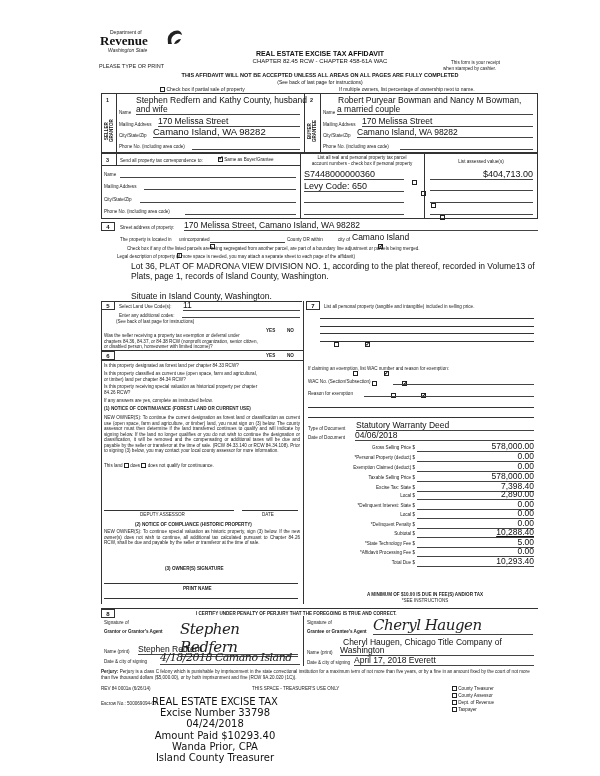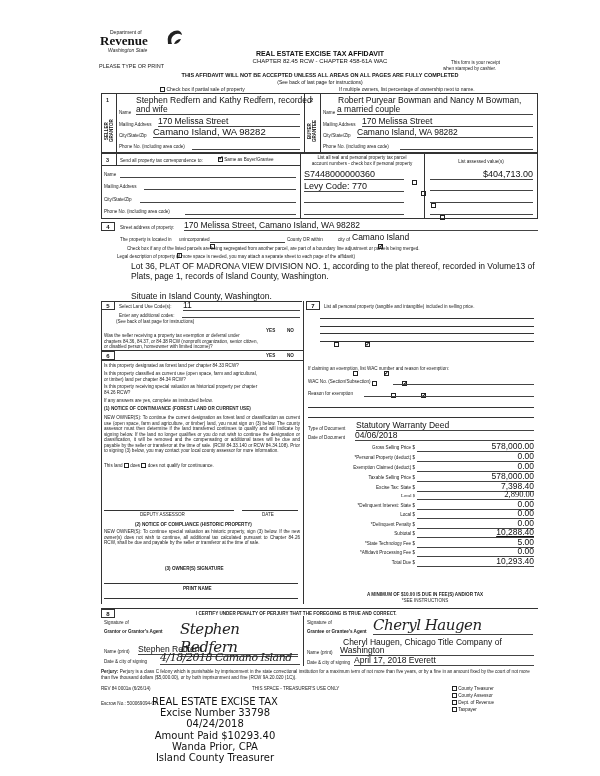--- a/index.html
+++ b/index.html
@@ -55,21 +55,21 @@
 <div class="abs box" style="left:101px;top:93px;width:437px;height:60px;"></div>
 <div class="vr" style="left:304px;top:93px;height:60px;"></div>
 <div class="vr" style="left:116px;top:93px;height:60px;"></div>
 <div class="vr" style="left:320px;top:93px;height:60px;"></div>
 <div class="abs small bold" style="left:106px;top:97px;">1</div>
 <div class="abs small bold" style="left:310px;top:97px;">2</div>
 <div class="abs vert" style="left:104px;top:118px;width:10px;height:26px;">SELLER GRANTOR</div>
 <div class="abs vert" style="left:307px;top:118px;width:10px;height:26px;">BUYER GRANTEE</div>
 
 
-<div class="abs typed" style="left:136px;top:95px;">Stephen Redfern and Kathy Redfern, recorded</div>
+<div class="abs typed" style="left:136px;top:95px;">Stephen Redfern and Kathy County, husband</div>
 <div class="abs tiny" style="left:119px;top:110px;">Name</div>
 <div class="abs typed uline" style="left:136px;top:104px;width:164px;">and wife</div>
 <div class="abs tiny" style="left:119px;top:122px;">Mailing Address</div>
 <div class="abs typed uline" style="left:158px;top:116px;width:142px;">170 Melissa Street</div>
 <div class="abs tiny" style="left:119px;top:133px;">City/State/Zip</div>
 <div class="abs typed uline" style="left:153px;top:126px;width:147px;font-size:9.5px;">Camano Island, WA 98282</div>
 <div class="abs tiny" style="left:119px;top:144px;">Phone No. (including area code)</div>
 <div class="abs uline" style="left:192px;top:144px;width:108px;height:6px;"></div>
 
 
@@ -106,21 +106,21 @@
 
 
 <div class="abs tiny center" style="left:300px;top:155px;width:124px;">List all real and personal property tax parcel</div>
 <div class="abs tiny center" style="left:300px;top:161px;width:124px;">account numbers - check box if personal property</div>
 <div class="abs tiny center" style="left:424px;top:159px;width:114px;">List assessed value(s)</div>
 
 <div class="abs typed uline" style="left:304px;top:169px;width:100px;font-size:9px;">S7448000000360</div>
 <span class="abs cb" style="left:412px;top:173px;"></span>
 <div class="abs typed uline right" style="left:430px;top:169px;width:103px;font-size:9px;">$404,713.00</div>
 
-<div class="abs typed uline" style="left:304px;top:181px;width:100px;font-size:9px;">Levy Code:  770</div>
+<div class="abs typed uline" style="left:304px;top:181px;width:100px;font-size:9px;">Levy Code:  650</div>
 <span class="abs cb" style="left:412px;top:184px;"></span>
 <div class="abs uline" style="left:430px;top:181px;width:103px;height:10px;"></div>
 
 <div class="abs uline" style="left:304px;top:193px;width:100px;height:10px;"></div>
 <span class="abs cb" style="left:412px;top:196px;"></span>
 <div class="abs uline" style="left:430px;top:193px;width:103px;height:10px;"></div>
 
 <div class="abs uline" style="left:304px;top:205px;width:100px;height:10px;"></div>
 <span class="abs cb" style="left:412px;top:208px;"></span>
 <div class="abs uline" style="left:430px;top:205px;width:103px;height:10px;"></div>
@@ -229,21 +229,21 @@
       <div class="abs typed uline right" style="left: 97px; top: -1px; width: 117px;">0.00</div>
     </div>
     <div class="abs" style="left: 320px; top: 472px; width: 214px; height: 9px;">
       <div class="abs tiny right" style="left: 0px; top: 3px; width: 95px;">Taxable Selling Price $</div>
       <div class="abs typed uline right" style="left: 97px; top: -1px; width: 117px;">578,000.00</div>
     </div>
     <div class="abs" style="left: 320px; top: 482px; width: 214px; height: 9px;">
       <div class="abs tiny right" style="left: 0px; top: 3px; width: 95px;">Excise Tax:  State $</div>
       <div class="abs typed uline right" style="left: 97px; top: -1px; width: 117px;">7,398.40</div>
     </div>
-    <div class="abs" style="left: 320px; top: 490px; width: 214px; height: 9px; font-family: Liberation Serif, serif;">
+    <div class="abs" style="left: 320px; top: 490px; width: 214px; height: 9px;">
       <div class="abs tiny right" style="left: 0px; top: 3px; width: 95px;">Local $</div>
       <div class="abs typed uline right" style="left: 97px; top: -1px; width: 117px;">2,890.00</div>
     </div>
     <div class="abs" style="left: 320px; top: 500px; width: 214px; height: 9px;">
       <div class="abs tiny right" style="left: 0px; top: 3px; width: 95px;">*Delinquent Interest:  State $</div>
       <div class="abs typed uline right" style="left: 97px; top: -1px; width: 117px;">0.00</div>
     </div>
     <div class="abs" style="left: 320px; top: 509px; width: 214px; height: 9px;">
       <div class="abs tiny right" style="left: 0px; top: 3px; width: 95px;">Local $</div>
       <div class="abs typed uline right" style="left: 97px; top: -1px; width: 117px;">0.00</div>

